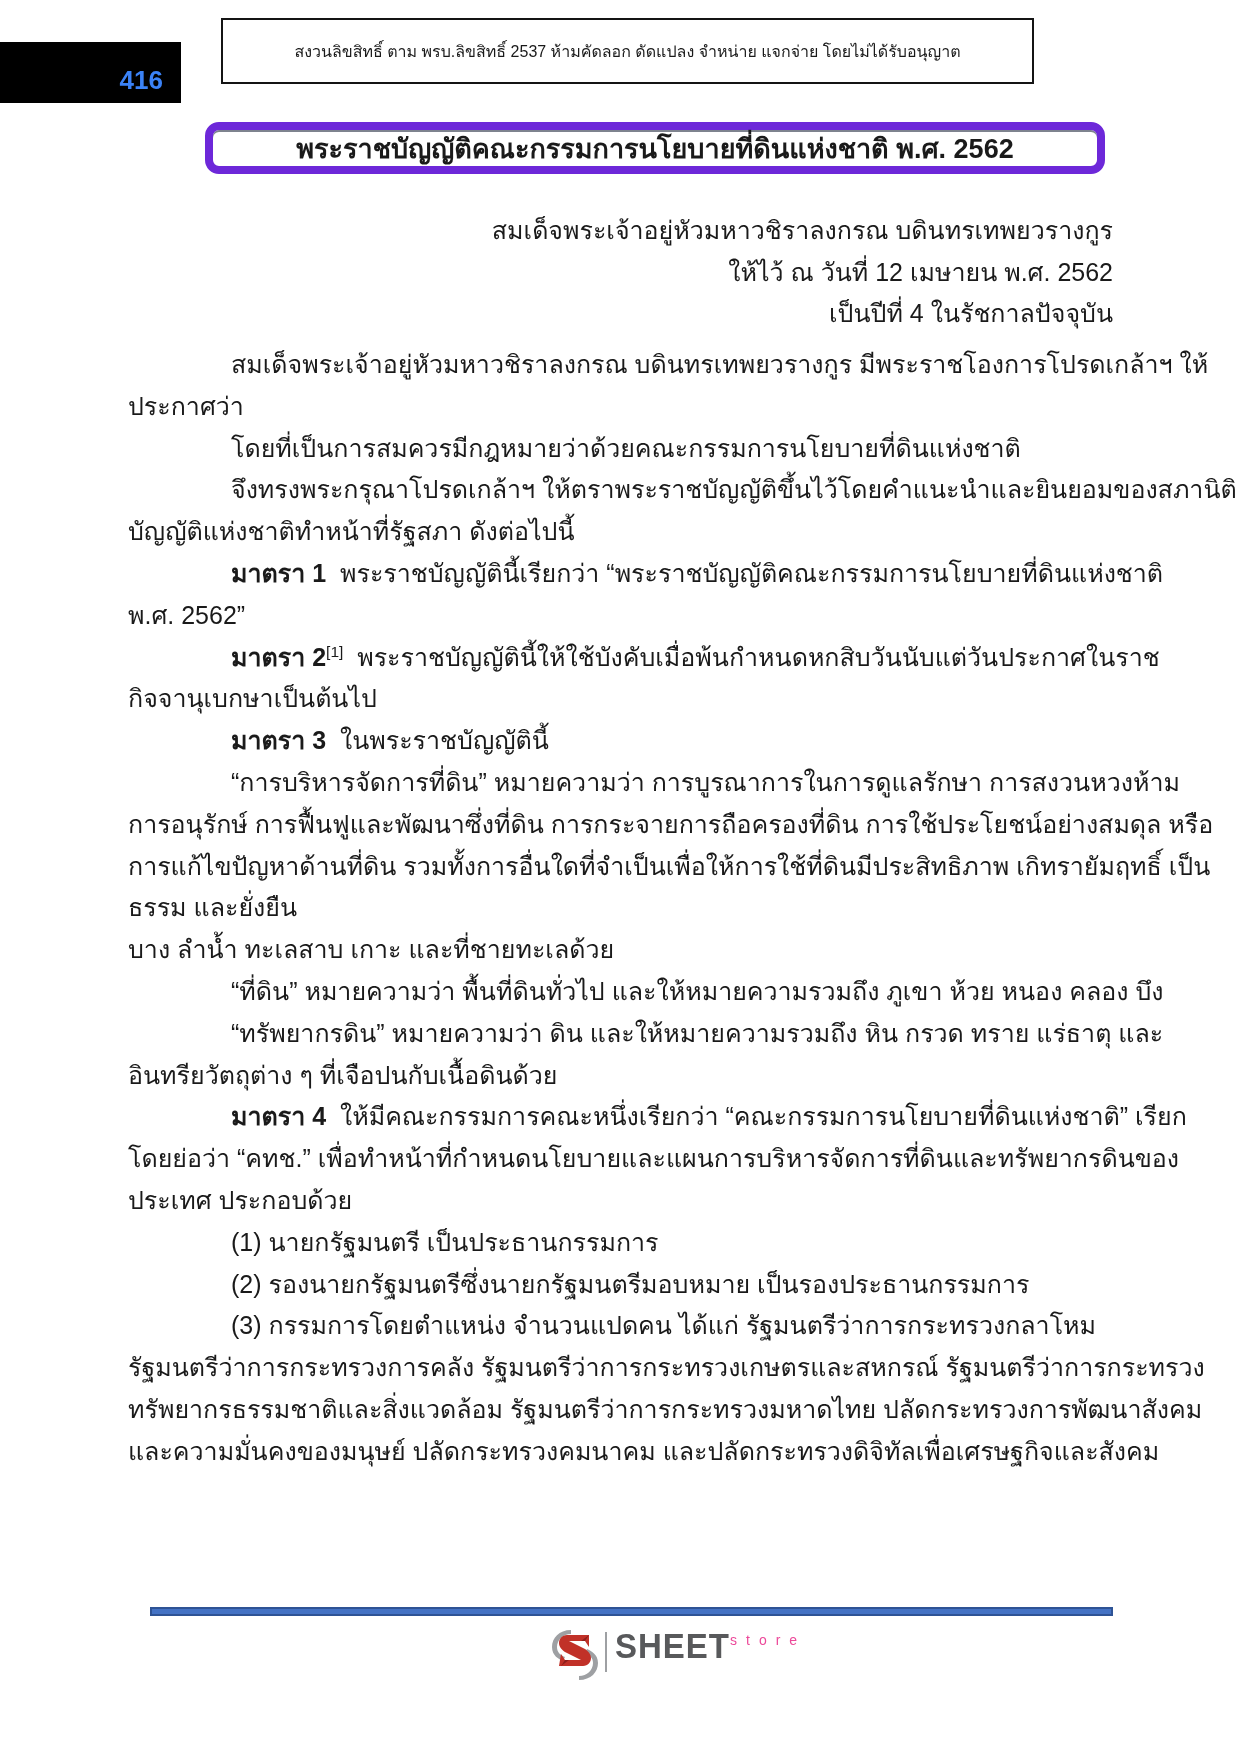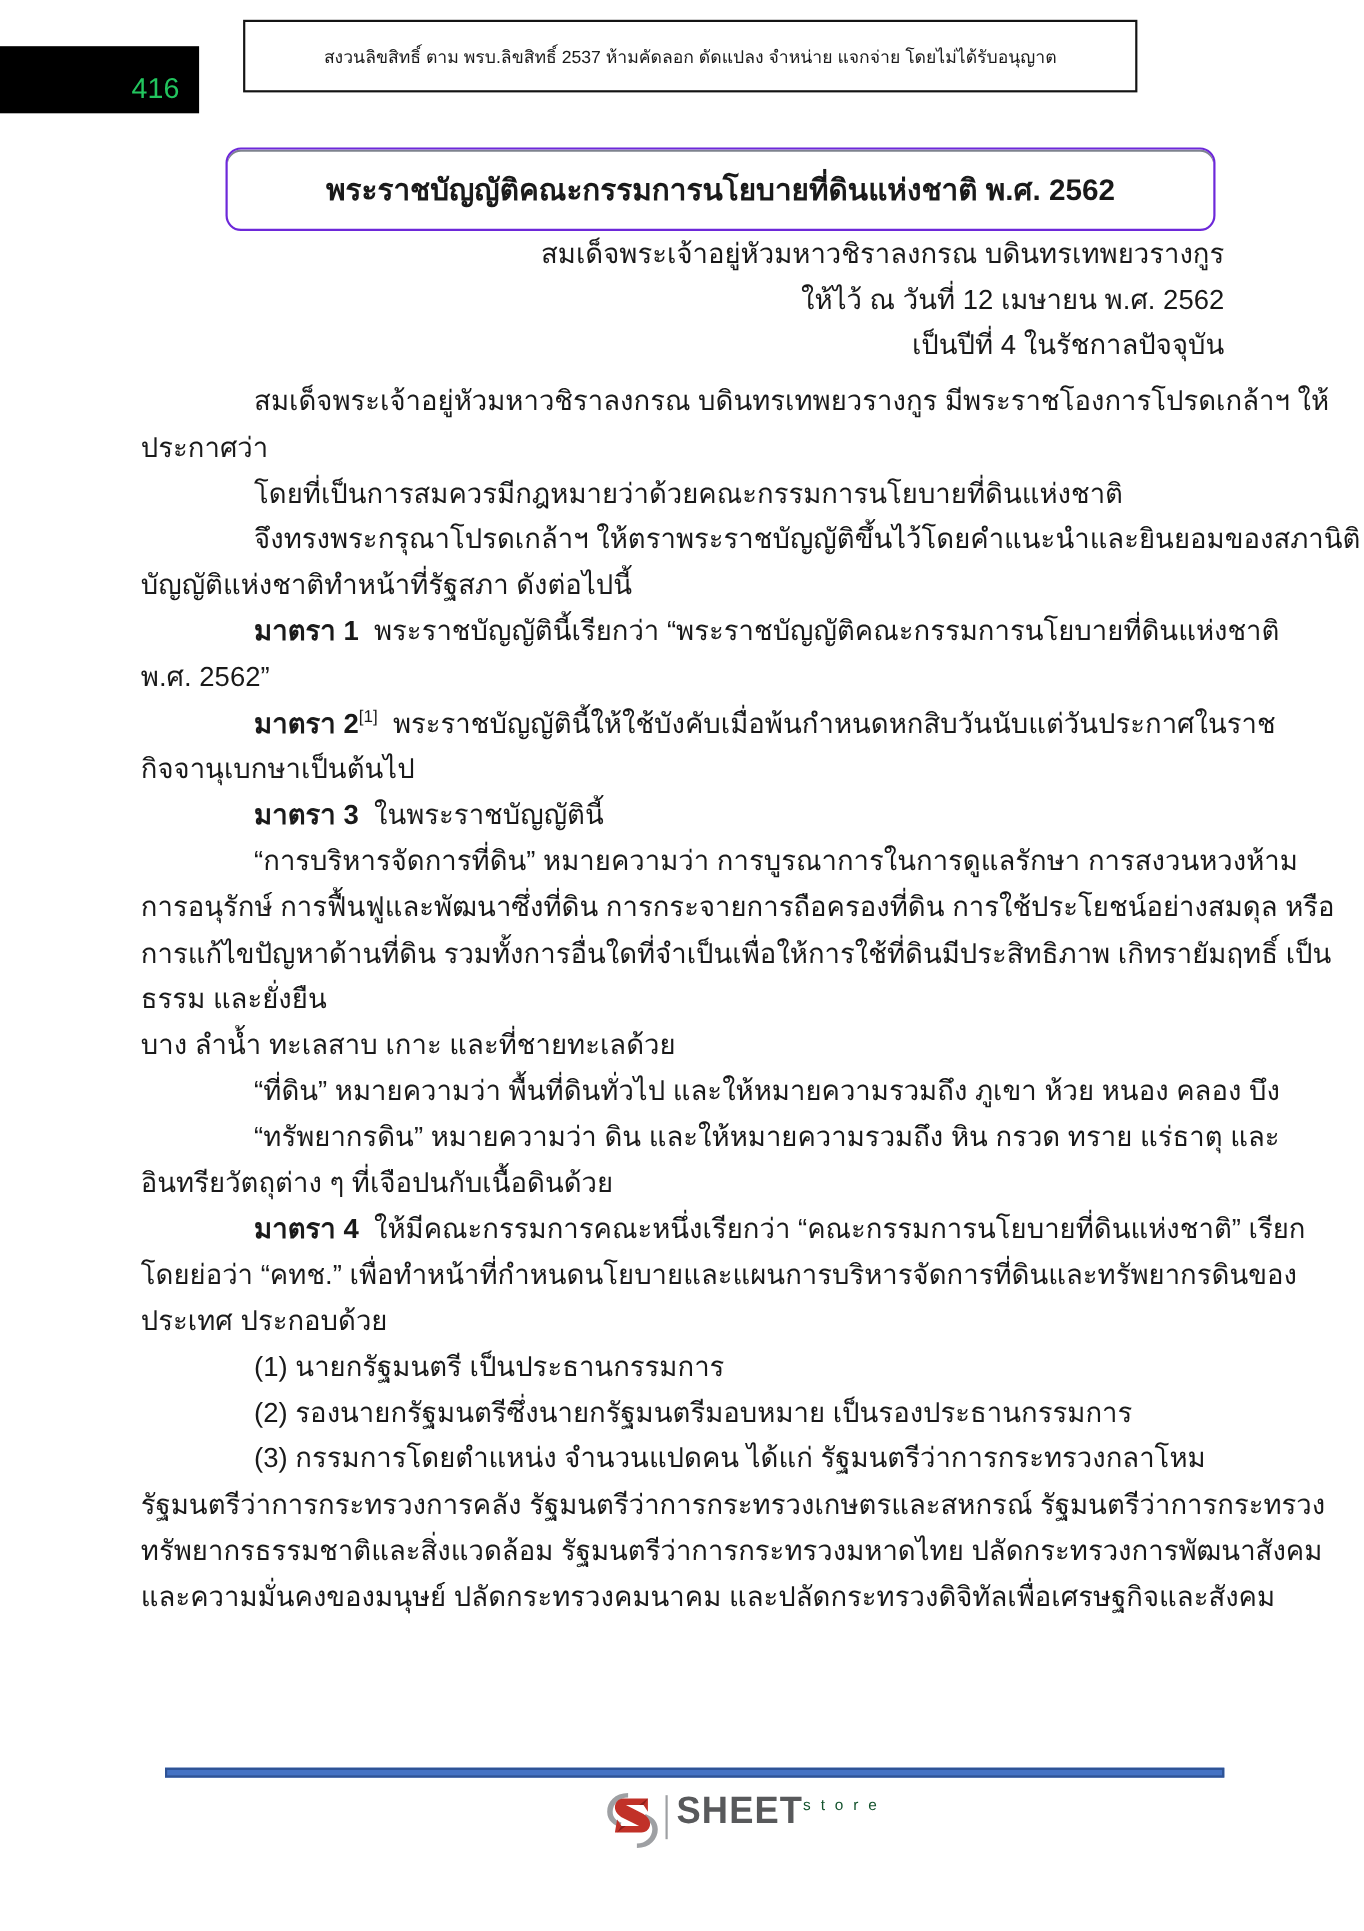--- a/index.html
+++ b/index.html
@@ -7,32 +7,32 @@
     width:1240px;height:1755px;position:relative;background:#ffffff;
     font-family:"Liberation Sans","DejaVu Sans",sans-serif;
     color:#1a1a1a;overflow:hidden;
   }
   
   .pagenum-box{
     position:absolute;left:0;top:42px;width:181px;height:61px;background:#000;
     display:flex;align-items:flex-end;justify-content:flex-end;
     padding:0 18px 10px 0;box-sizing:border-box;
   }
-  .pagenum-box span{color:#22c55e;font-size:26px;line-height:1;}
+  .pagenum-box span{color:#3b82f6;font-size:26px;line-height:1;font-weight:bold;}
   
   .copyright-box{
     position:absolute;left:221px;top:18px;width:813px;height:66px;
     border:2px solid #141414;box-sizing:border-box;
     display:flex;align-items:center;justify-content:center;
   }
   .copyright-box span{font-size:16px;white-space:nowrap;}
   
   .title-box{
-    position:absolute;left:205px;top:134px;width:900px;height:76px;
-    border:2px solid #6d28d9;border-radius:14px;box-sizing:border-box;
+    position:absolute;left:205px;top:122px;width:900px;height:52px;
+    border:8px solid #6d28d9;border-radius:14px;box-sizing:border-box;
     box-shadow:inset 0 2px 0 rgba(20,30,50,0.55);
     display:flex;align-items:center;justify-content:center;background:#fff;
   }
   .title-box span{font-size:27px;font-weight:bold;white-space:nowrap;}
   
   .preamble{
     position:absolute;left:128px;top:210px;width:985px;text-align:right;
   }
   .preamble .line{height:41.5px;font-size:25px;white-space:pre;}
   
@@ -54,21 +54,21 @@
     display:flex;align-items:flex-start;
   }
   .brand-icon{width:48px;height:52px;display:block;}
   .brand-divider{width:2px;height:40px;background:#9ea0a3;margin:3px 8px 0 6px;}
   .brand-words{display:flex;flex-direction:row;}
   .brand-name{
     font-size:33px;font-weight:bold;color:#58595b;line-height:1;
     letter-spacing:1px;transform:scaleY(1.05);
   }
   .brand-sub{
-    font-size:14px;color:#14532d;letter-spacing:9px;margin-top:4px;line-height:1;
+    font-size:14px;color:#ec4899;letter-spacing:9px;margin-top:4px;line-height:1;
   }
 </style>
 </head>
 <body>
 
 <div class="pagenum-box">
   <span>416</span>
 </div>
 
 <div class="copyright-box">

